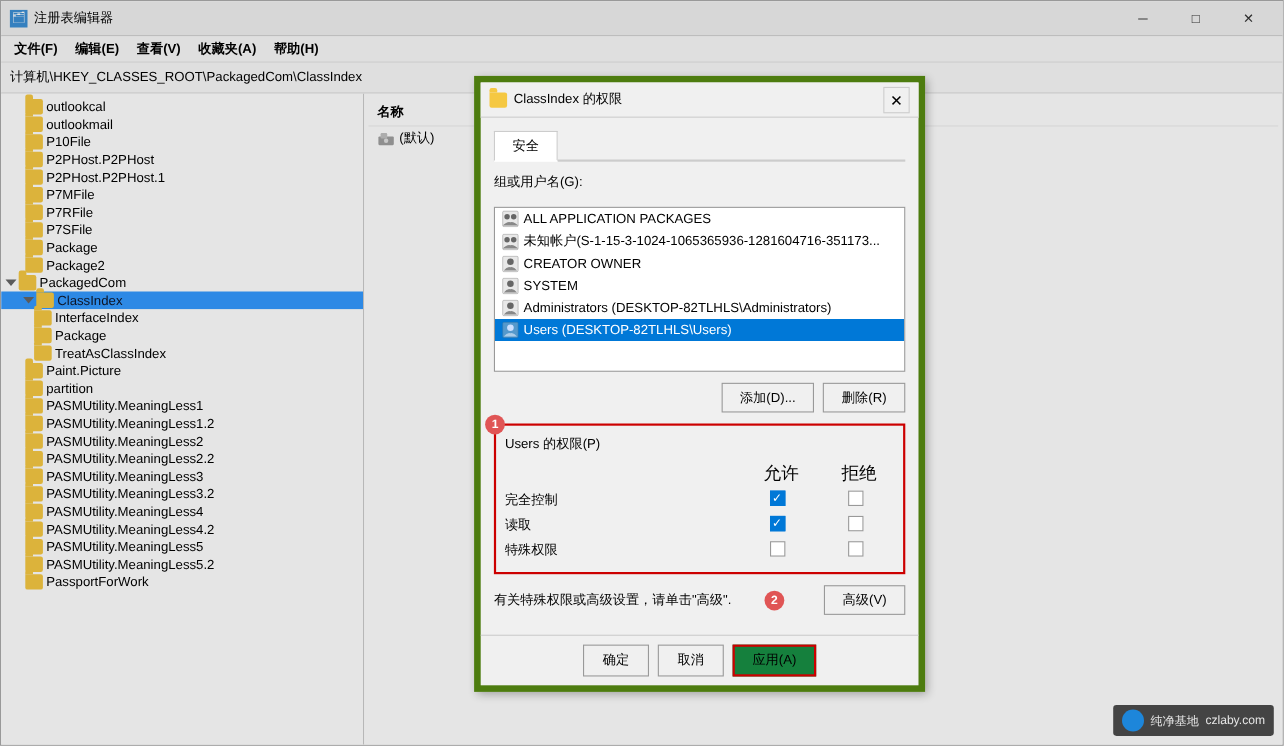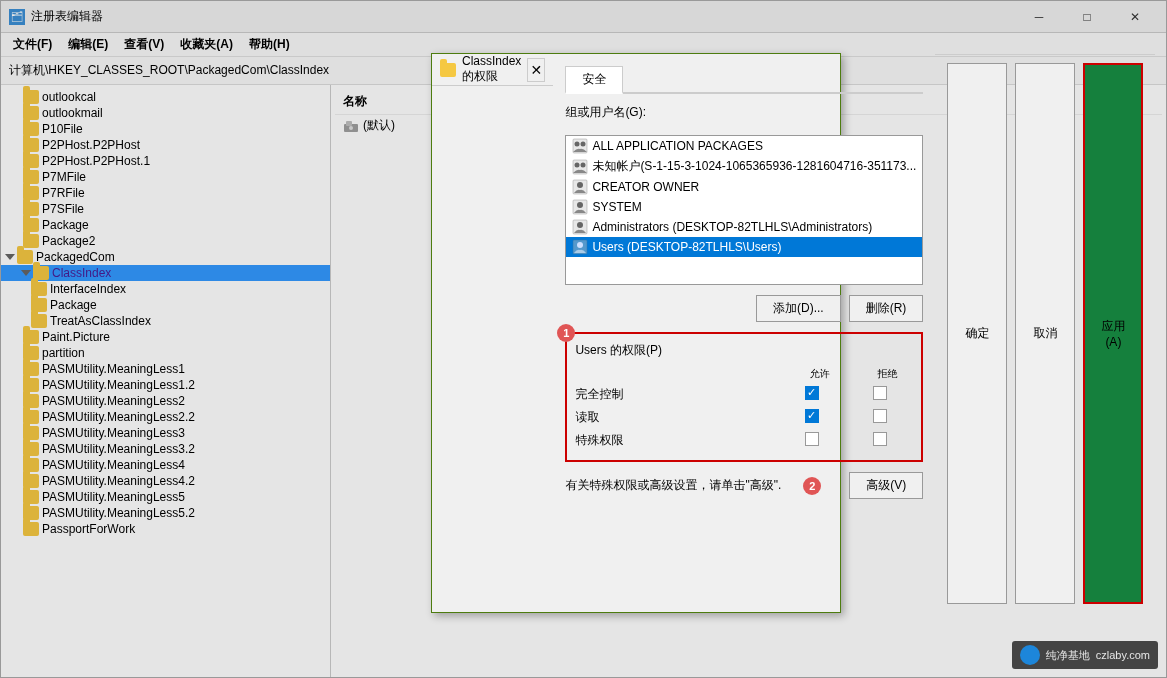--- a/index.html
+++ b/index.html
@@ -115,21 +115,21 @@
       padding: 4px 0;
     }
     .tree-item {
       display: flex;
       align-items: center;
       padding: 1px 4px;
       cursor: pointer;
       font-size: 12px;
       white-space: nowrap;
     }
-    .tree-item.selected { background: #3399ff; color: #4c1d95; }
+    .tree-item.selected { background: #3399ff; color: #0f172a; }
     .tree-item .indent { display: inline-block; }
     .folder-icon {
       width: 16px;
       height: 14px;
       display: inline-block;
       margin-right: 3px;
       background: #f5c842;
       position: relative;
       border-radius: 0 2px 2px 2px;
       flex-shrink: 0;
@@ -194,28 +194,28 @@
       background: rgba(0,0,0,0.1);
       display: flex;
       align-items: center;
       justify-content: center;
       z-index: 100;
     }
 
     
     .dialog {
       background: #f0f0f0;
-      border: 1px solid #4d7c0f;
+      border: 6px solid #4d7c0f;
       box-shadow: 3px 3px 8px rgba(0,0,0,0.3);
       width: 410px;
       min-height: 560px;
       display: flex;
-      flex-direction: row;
+      flex-direction: column;
       position: absolute;
-      top: 52px;
+      top: 68px;
       left: 430px;
     }
     .dialog-title-bar {
       height: 32px;
       background: #f0f0f0;
       border-bottom: 1px solid #ccc;
       display: flex;
       align-items: center;
       padding: 0 8px;
       justify-content: space-between;
@@ -326,21 +326,21 @@
     }
     .perm-table {
       width: 100%;
       border-collapse: collapse;
       font-size: 12px;
     }
     .perm-table th {
       text-align: right;
       font-weight: normal;
       padding: 2px 16px;
-      font-size: 10px;
+      font-size: 16px;
     }
     .perm-table td {
       padding: 3px 4px;
     }
     .perm-table td:first-child {
       padding-left: 0;
     }
     .perm-table td.check-col {
       text-align: center;
       width: 50px;

